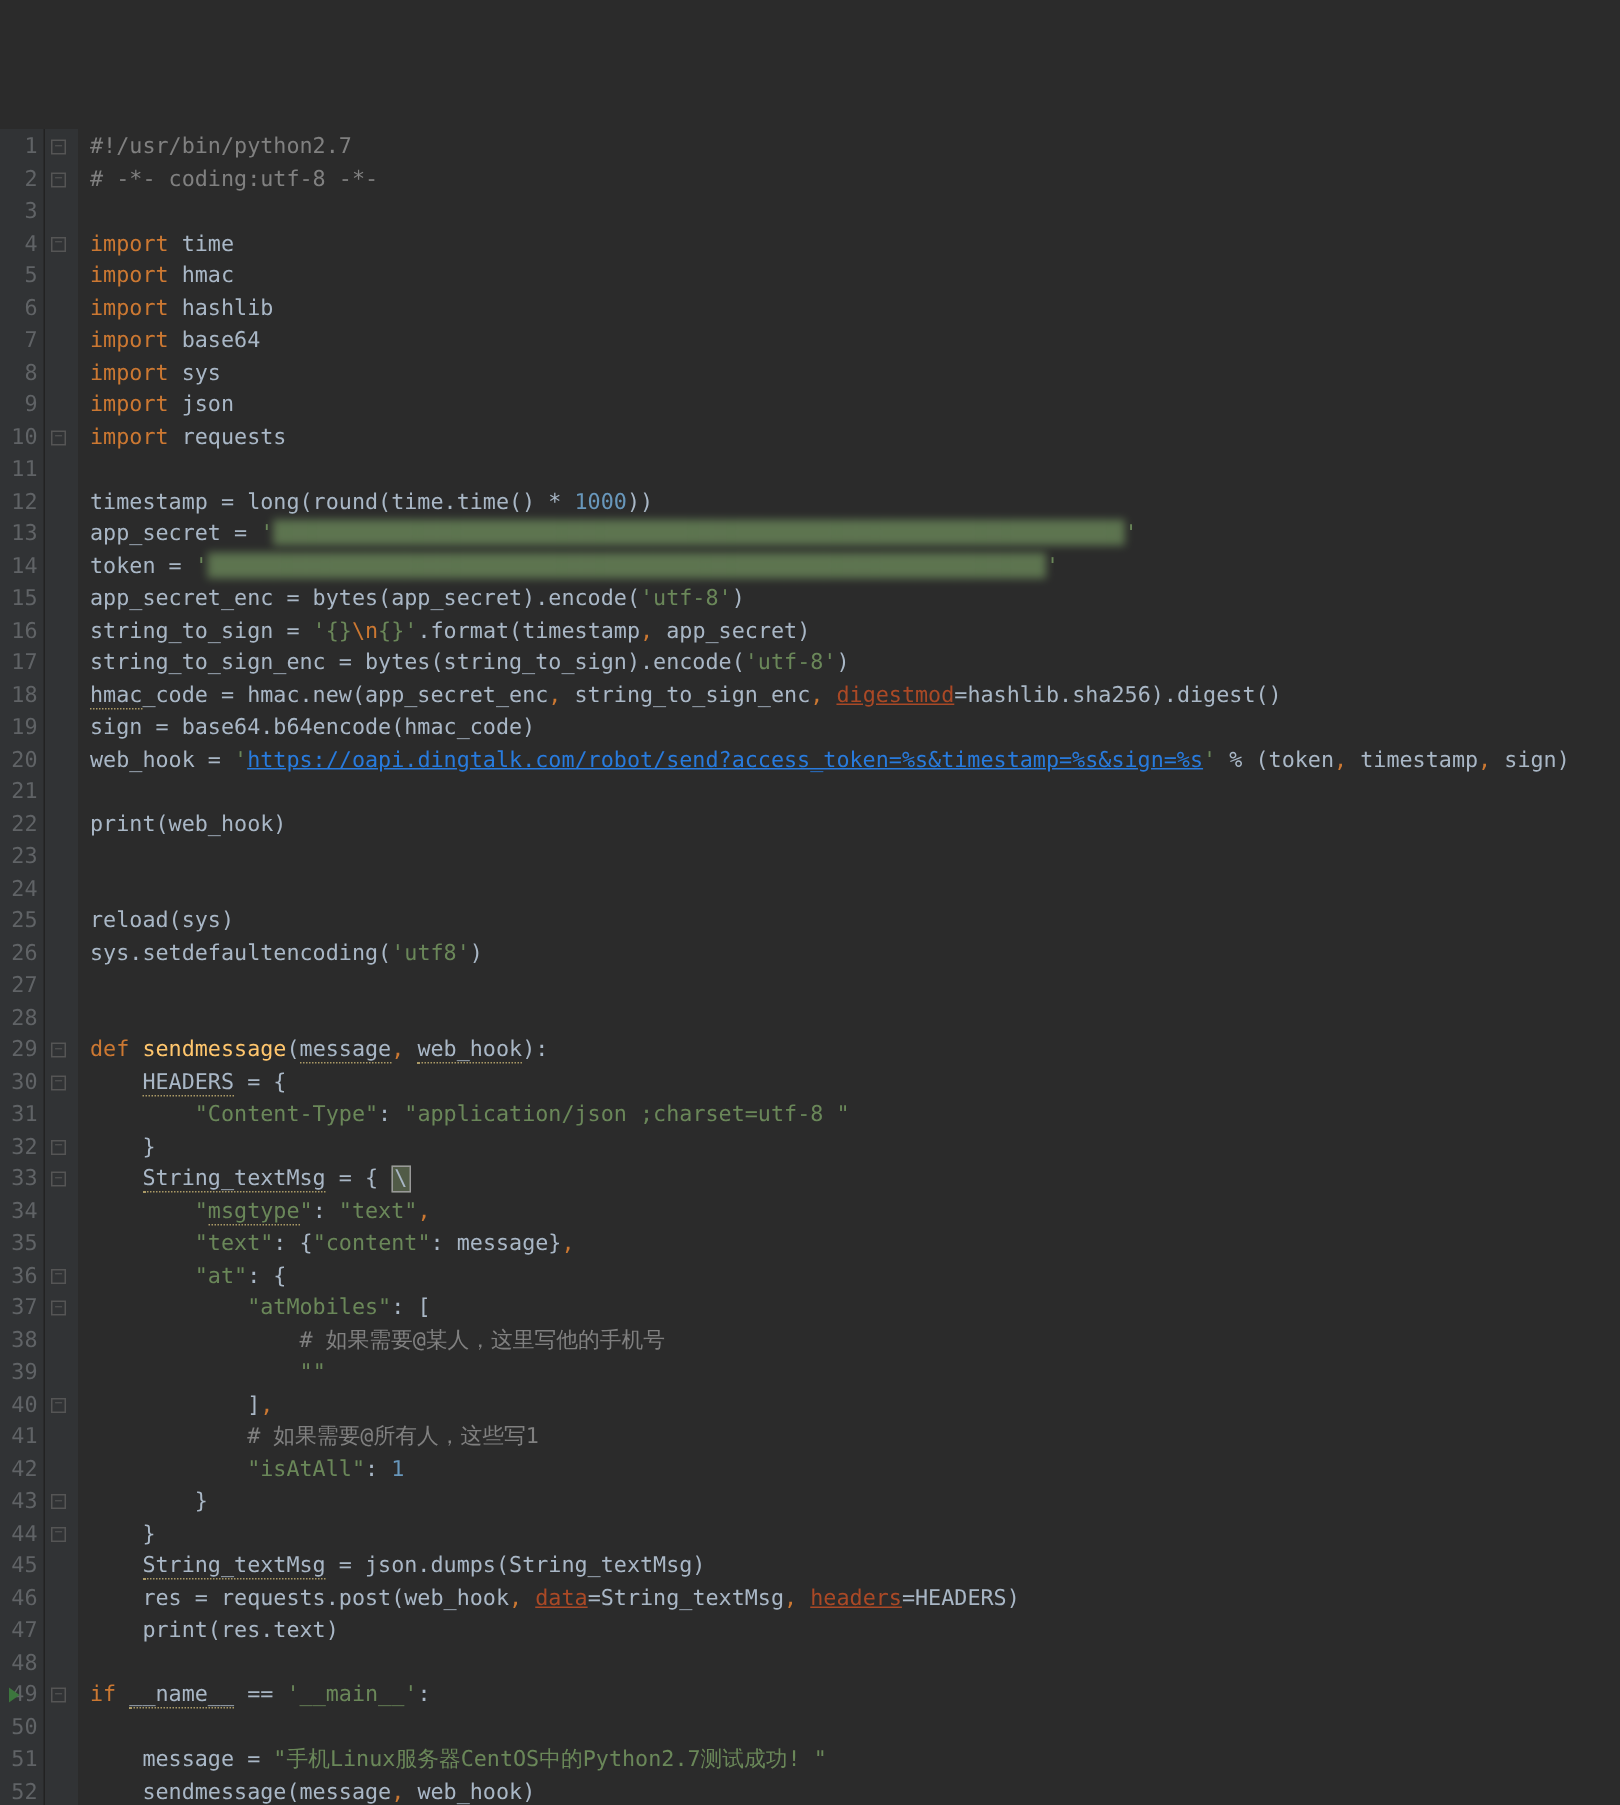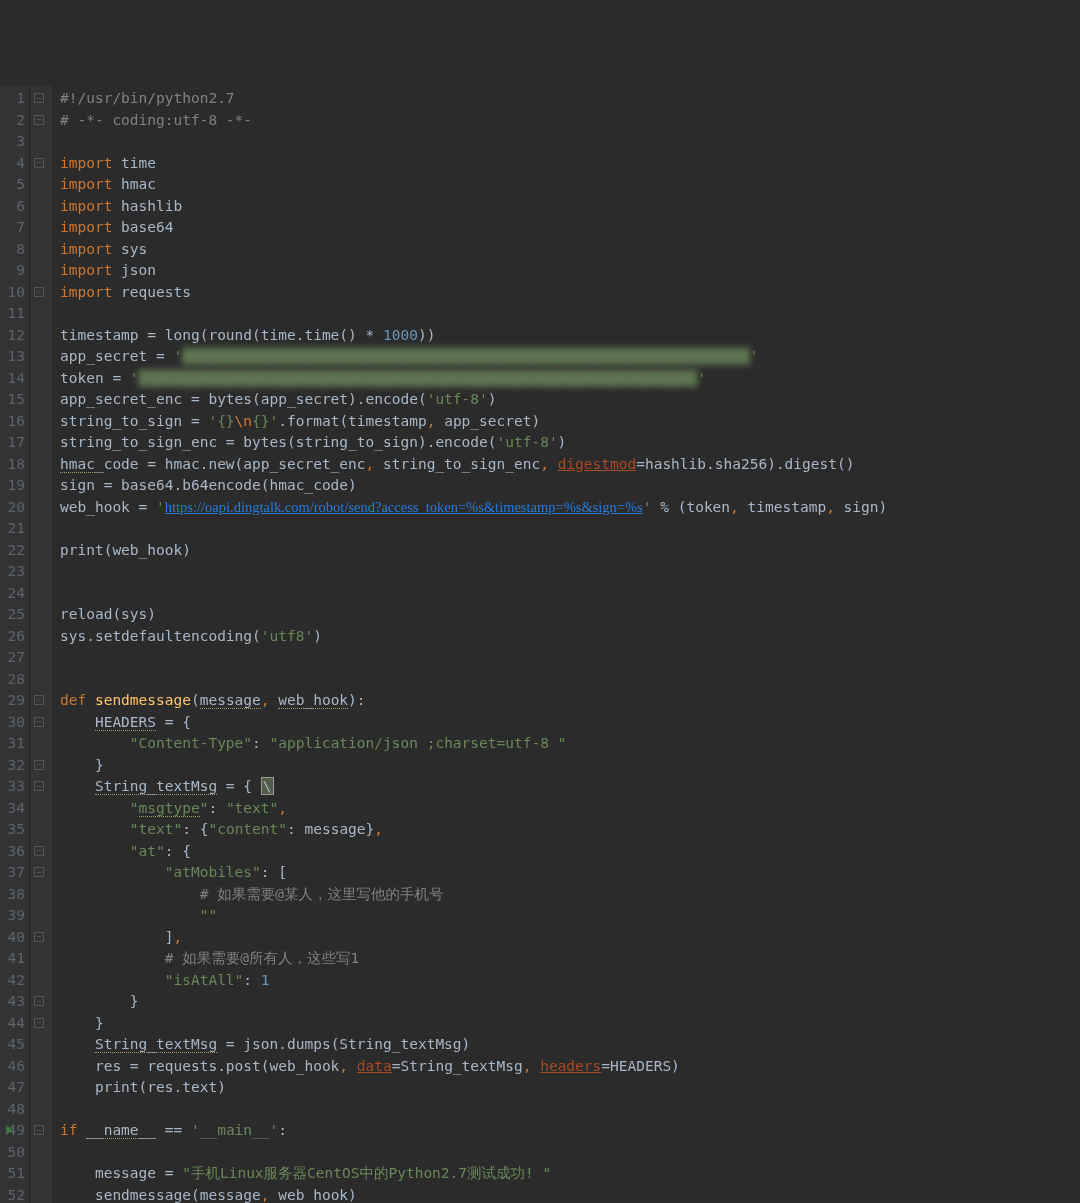--- a/index.html
+++ b/index.html
@@ -74,21 +74,21 @@
     flex: 1;
     background: var(--bg);
     overflow-x:hidden;
   }
   .code .line { height:21.5px; }
   .c-kw   { color: var(--keyword); }
   .c-str  { color: var(--string); }
   .c-num  { color: var(--number); }
   .c-def  { color: var(--defname); text-align: right; }
   .c-cmt  { color: var(--comment); }
-  .c-link { color: var(--link); text-decoration: underline; font-family: Liberation Serif, serif; }
+  .c-link { color: var(--link); text-decoration: underline; }
   .c-kwarg{ color: var(--kwarg); text-decoration: underline; }
   .c-ul   { border-bottom:1px dotted var(--underline); }
   .caret-box {
     background:#515b47;
     border:1px solid #999;
     padding:0 1px;
   }
   .obscured {
     filter: blur(3px);
     opacity:.8;

